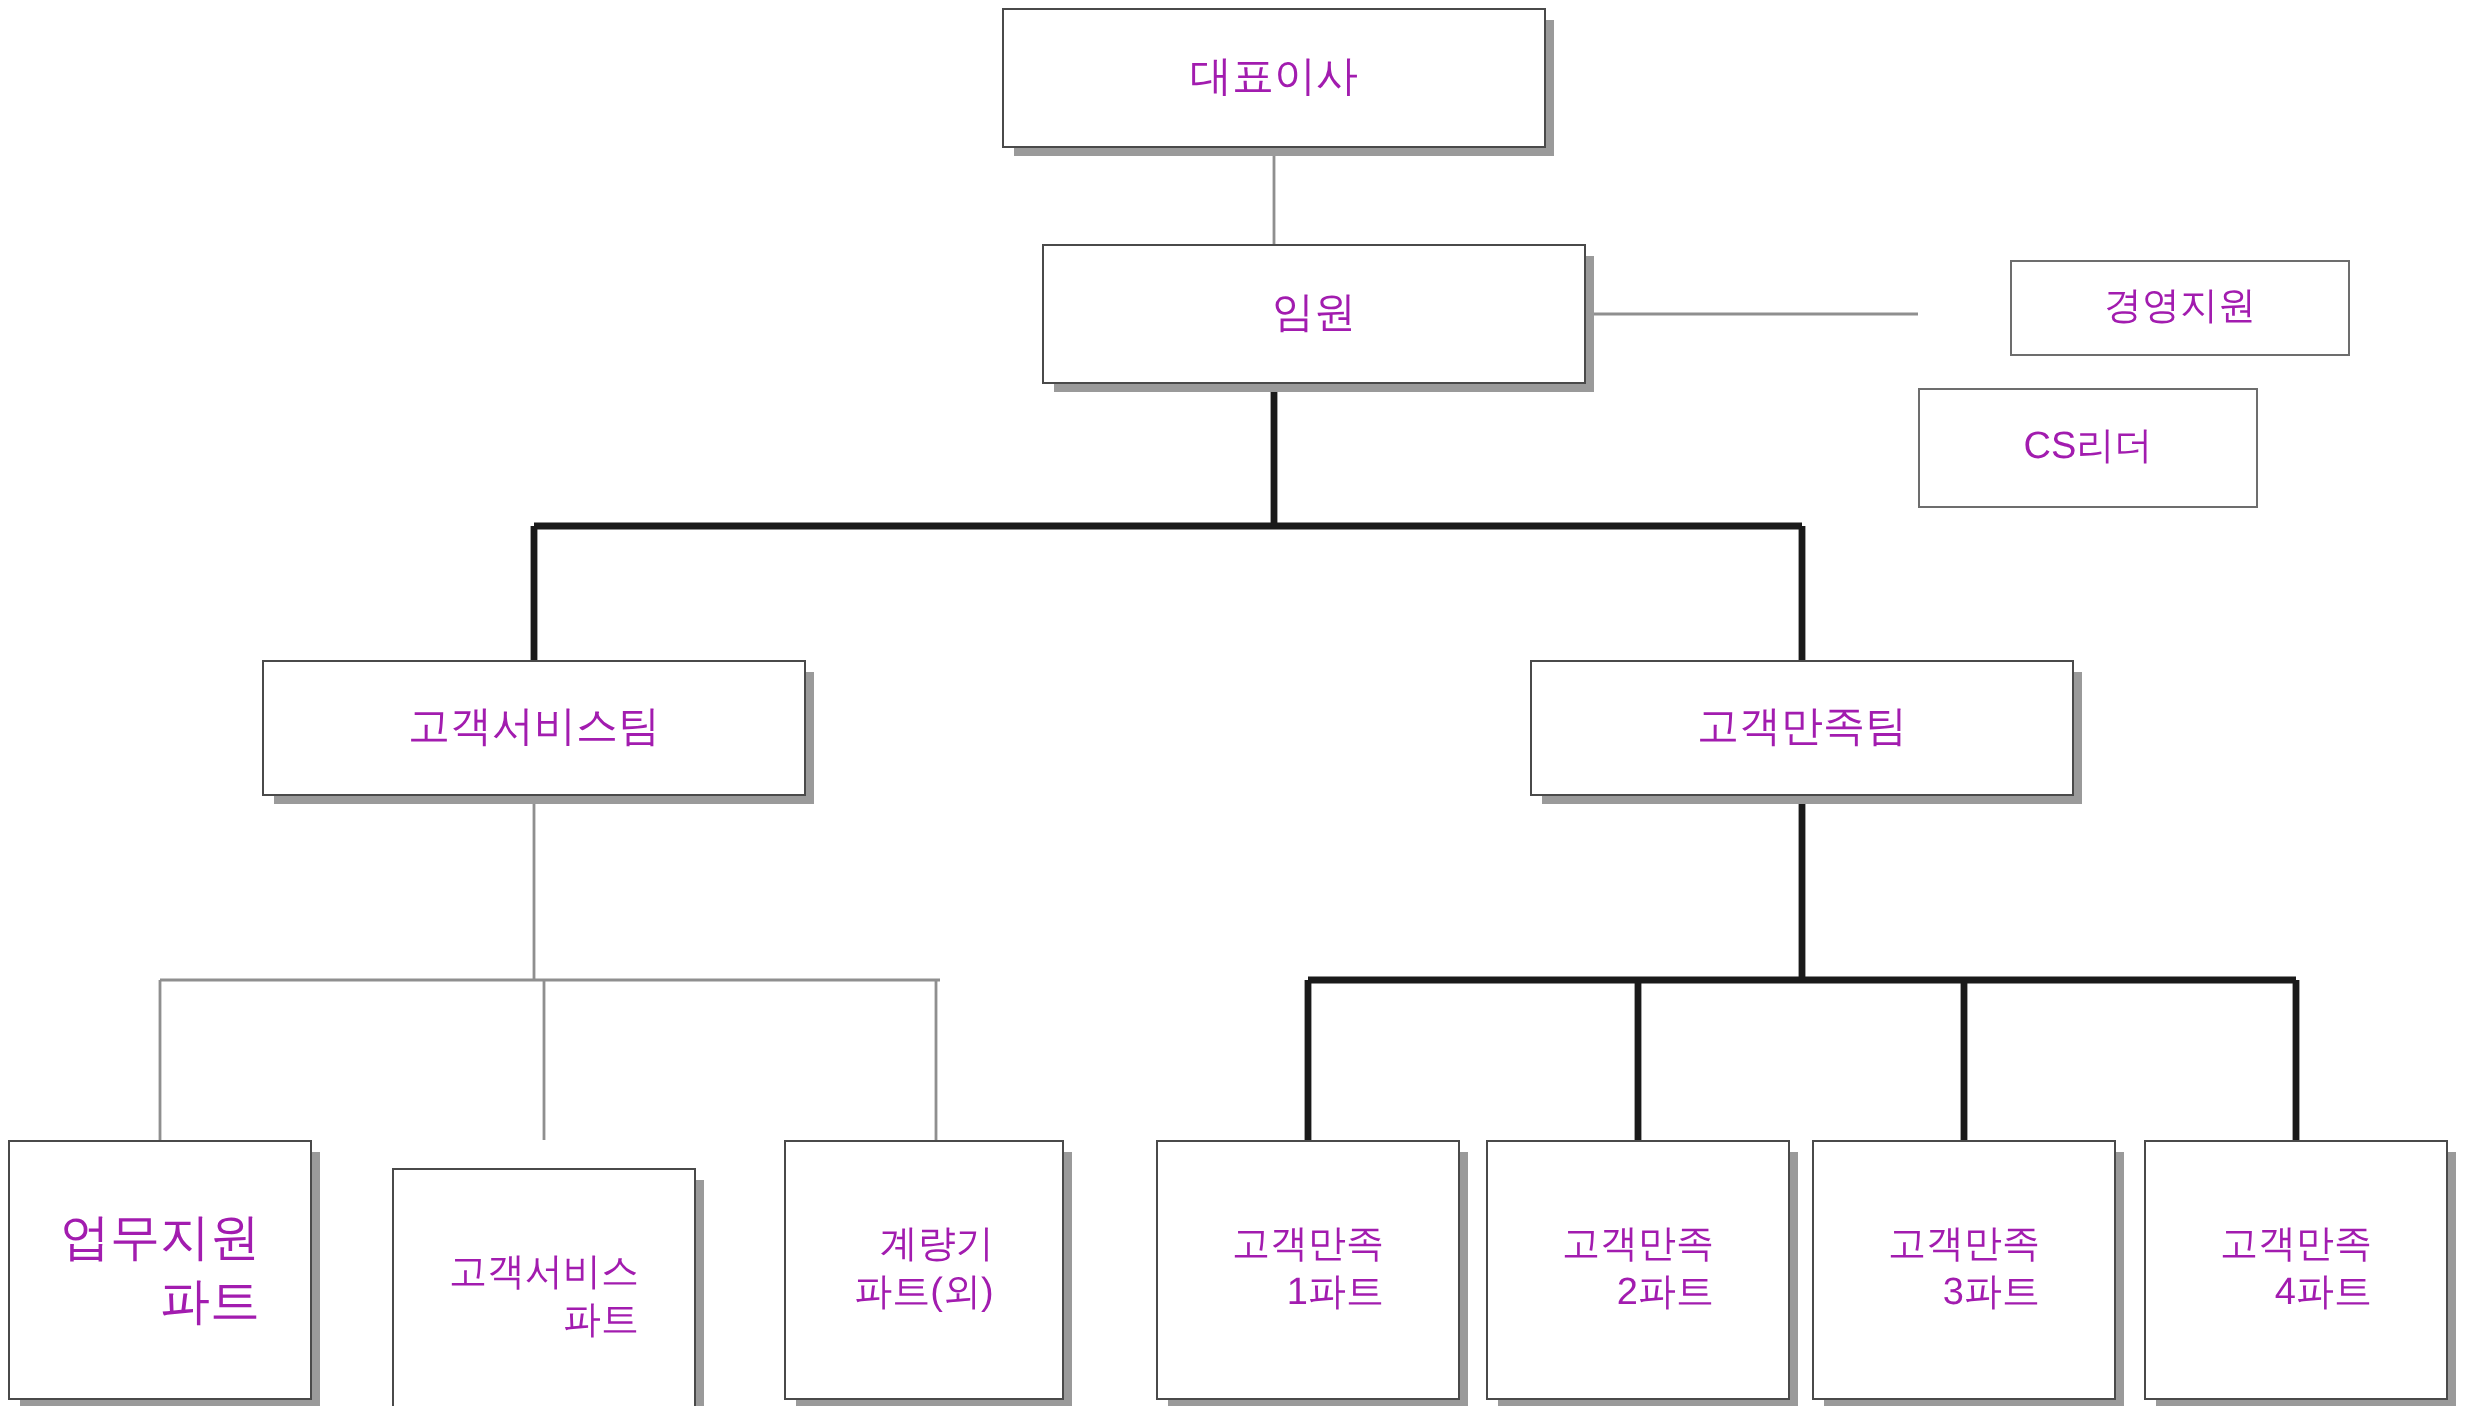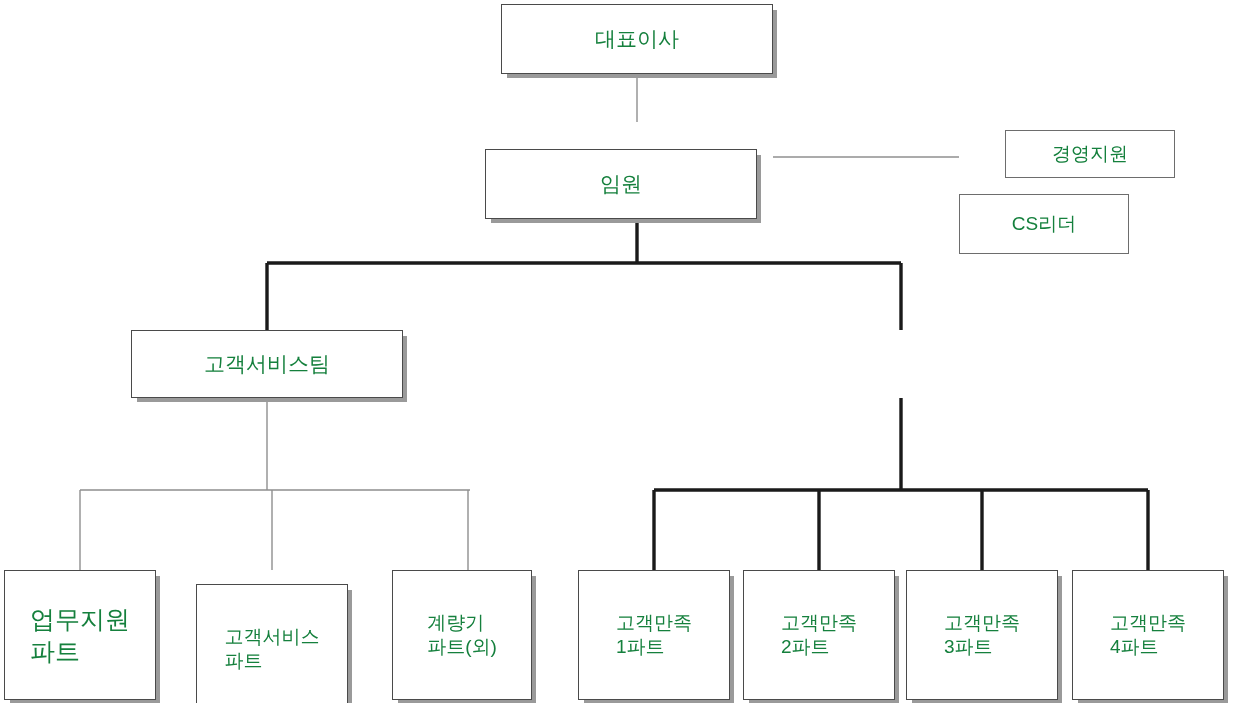--- a/index.html
+++ b/index.html
@@ -23,22 +23,22 @@
     height: 703px;
   }
   .node {
     position: absolute;
     box-sizing: border-box;
     background: #ffffff;
     border: 1px solid #4a4a4a;
     display: flex;
     align-items: center;
     justify-content: center;
-    text-align: left;
-    color: #15803d;
+    text-align: right;
+    color: #a21caf;
     line-height: 1.28;
     white-space: pre-line;
     z-index: 3;
   }
   .node.shadowed {
     box-shadow: 5px 5px 0 -1px #9a9a9a;
   }
   .node.thin {
     border: 1px solid #6d6d6d;
   }
@@ -62,28 +62,29 @@
     <g stroke="#1a1a1a" stroke-width="3.4" fill="none">
 
       <path d="M637,192 L637,263 M267,263 L901,263 M267,263 L267,330 M901,263 L901,330"></path>
 
       <path d="M901,398 L901,490 M654,490 L1148,490 M654,490 L654,570 M819,490 L819,570 M982,490 L982,570 M1148,490 L1148,570"></path>
     </g>
   </svg>
 
   <div class="node shadowed" style="left:501px;top:4px;width:272px;height:70px;font-size:21px;">대표이사</div>
 
-  <div class="node shadowed" style="left:485px;top:122px;width:272px;height:70px;font-size:21px;margin-top:27px;">임원</div>
+  <div class="node shadowed" style="left:521px;top:122px;width:272px;height:70px;font-size:21px;">임원</div>
 
   <div class="node thin" style="left:1005px;top:130px;width:170px;height:48px;font-size:19px;">경영지원</div>
 
   <div class="node thin" style="left:959px;top:194px;width:170px;height:60px;font-size:19px;">CS리더</div>
 
   <div class="node shadowed" style="left:131px;top:330px;width:272px;height:68px;font-size:21px;">고객서비스팀</div>
 
+  <div class="node shadowed" style="left:765px;top:330px;width:272px;height:68px;font-size:21px;">고객만족팀</div>
 
   <div class="node shadowed" style="left:4px;top:570px;width:152px;height:130px;font-size:25px;">업무지원
 파트</div>
 
   <div class="node shadowed" style="left:196px;top:584px;width:152px;height:130px;font-size:19px;">고객서비스
 파트</div>
 
   <div class="node shadowed" style="left:392px;top:570px;width:140px;height:130px;font-size:19px;">계량기
 파트(외)</div>
 

